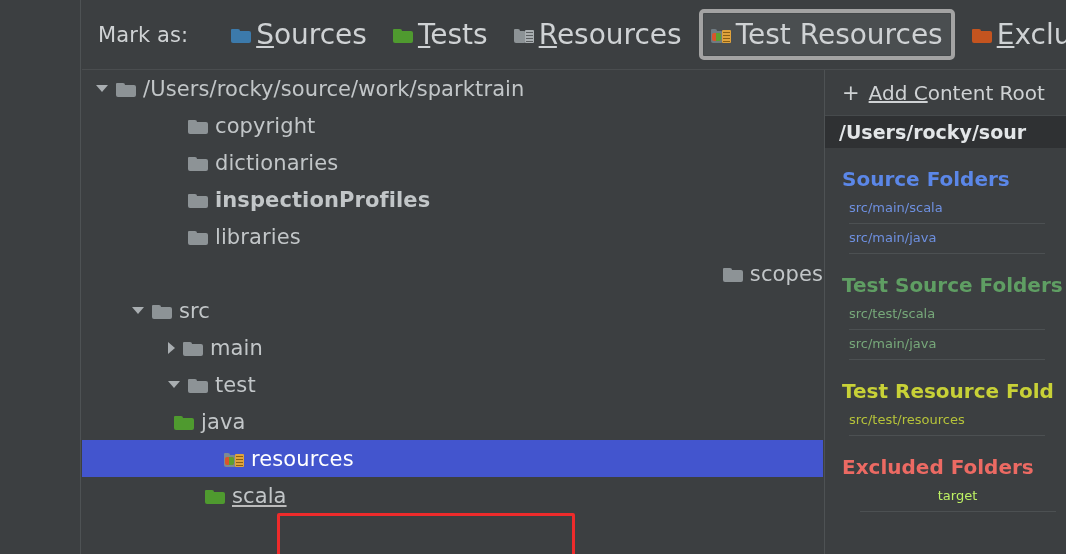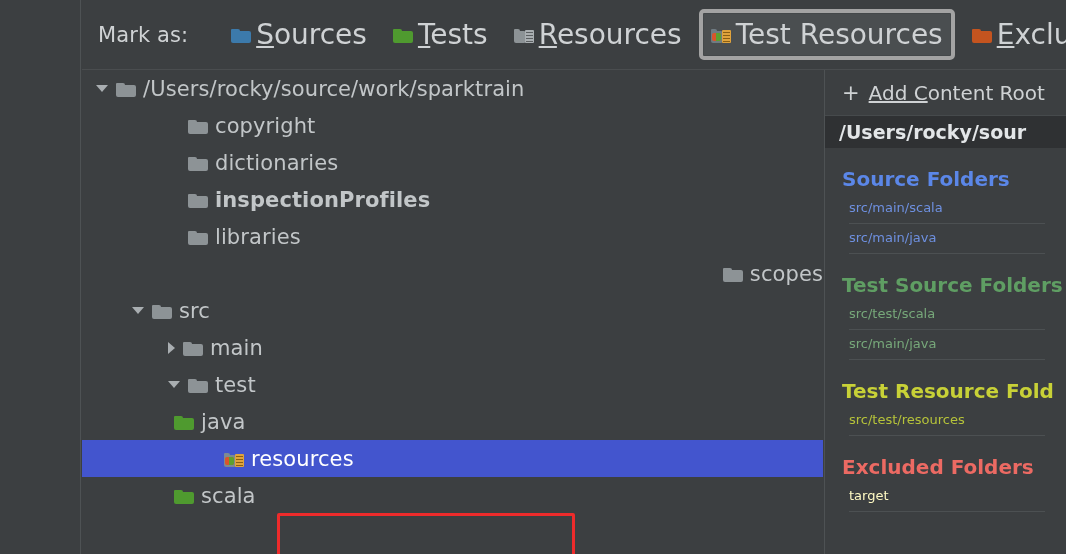--- a/index.html
+++ b/index.html
@@ -229,21 +229,21 @@
     padding-bottom: 1px;
     min-width: 196px;
   }
   .c-src-h   { color: #5b87e8; }
   .c-src     { color: #6e90e0; }
   .c-test-h  { color: #5f9e63; }
   .c-test    { color: #77a87a; }
   .c-tres-h  { color: #c8d137; margin-top: 6px; }
   .c-tres    { color: #b6c33a; }
   .c-exc-h   { color: #ec6a63; }
-  .c-exc     { color: #fef9c3; }
+  .c-exc     { color: #bef264; text-align: center; }
 </style>
 </head>
 <body>
 
 <div id="root">
 
   <div class="gutter"></div>
 
   <div class="toolbar">
     <span class="mark-label">Mark as:</span>
@@ -389,21 +389,21 @@
             <span class="splash"></span>
             <span class="lines">
               <i></i>
               <i></i>
               <i></i>
               <i></i>
             </span>
           </span>
           <span class="name">resources</span>
         </div>
-        <div class="row" style="padding-left: 72px;">
+        <div class="row" style="padding-left: 103px; text-decoration: underline;">
           <span class="arrow none"></span>
           <span class="fi green">
             <span class="tab"></span>
             <span class="body"></span>
           </span>
           <span class="name">scala</span>
         </div>
         <div class="row" style="padding-left: 50px;"></div>
       </div>
     <div class="annot"></div>

